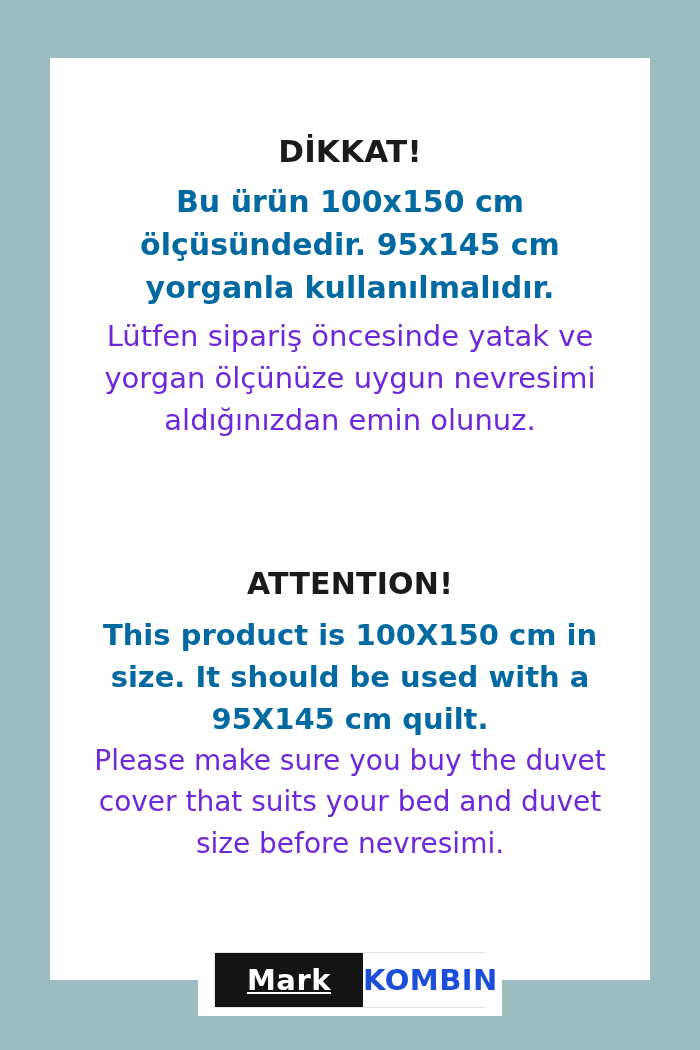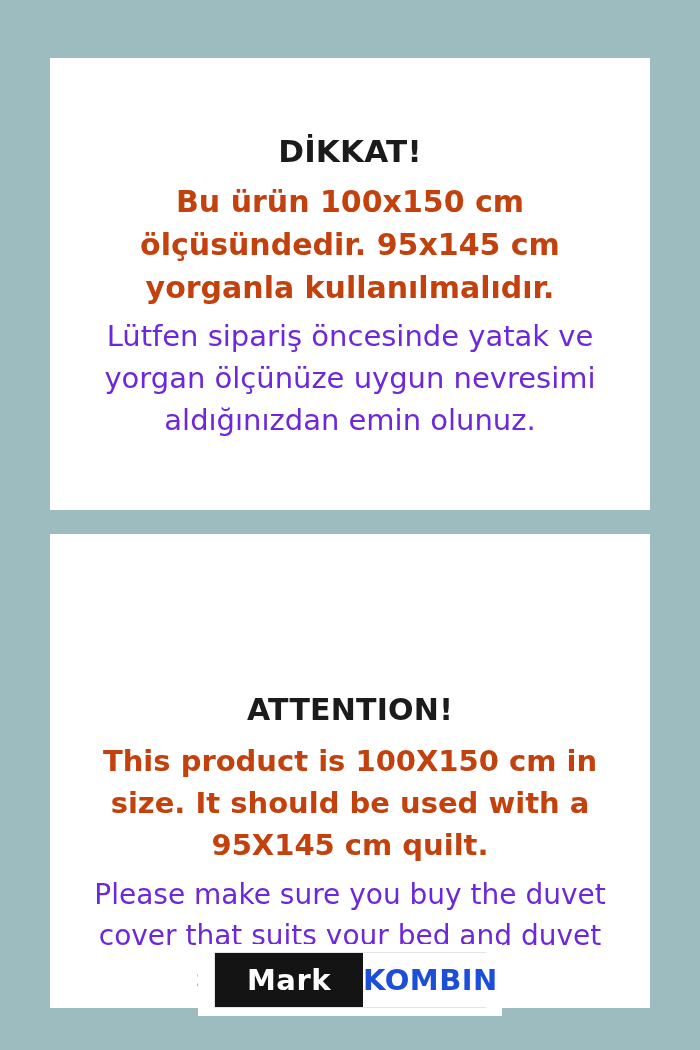--- a/index.html
+++ b/index.html
@@ -30,38 +30,38 @@
     flex-direction: column;
     align-items: center;
     justify-content: center;
   }
   .card-top {
     top: 58px;
     height: 452px;
     padding: 24px 20px;
   }
   .card-bottom {
-    top: 534px;
+    top: 506px;
     height: 474px;
     padding: 24px 22px 10px 22px;
-    justify-content: flex-end;
+    justify-content: flex-start;
   }
   .heading {
     font-weight: bold;
     font-size: 31px;
     color: #1b1b1b;
     text-align: center;
     line-height: 1.32;
     margin: 0 0 6px 0;
     letter-spacing: 0.2px;
   }
   .bold-block {
     font-weight: bold;
     font-size: 30px;
-    color: #c2410c;
+    color: #0369a1;
     text-align: center;
     line-height: 1.42;
     margin: 0 0 6px 0;
   }
   .normal-block {
     font-weight: normal;
     font-size: 29px;
     color: #6d28d9;
     text-align: center;
     line-height: 1.45;
@@ -72,21 +72,21 @@
     margin-bottom: 10px;
   }
   .card-bottom .heading {
     font-size: 30px;
     margin-top: 34px;
     margin-bottom: 10px;
   }
   .card-bottom .bold-block {
     font-size: 29px;
     line-height: 1.45;
-    margin-bottom: 8px;
+    margin-bottom: 0;
   }
   .card-bottom .normal-block {
     font-size: 28px;
     line-height: 1.48;
   }
   .logo-wrap {
     position: absolute;
     left: 198px;
     top: 944px;
     width: 304px;
@@ -107,20 +107,21 @@
   .logo-left {
     background: #141414;
     color: #ffffff;
     flex: 0 0 148px;
     display: flex;
     align-items: center;
     justify-content: center;
     font-weight: bold;
     font-size: 29px;
     letter-spacing: 0.5px;
+    text-decoration: underline;
   }
   .logo-right {
     background: #ffffff;
     color: #1d4ed8;
     flex: 1 1 auto;
     display: flex;
     align-items: center;
     justify-content: center;
     font-weight: bold;
     font-size: 29px;

